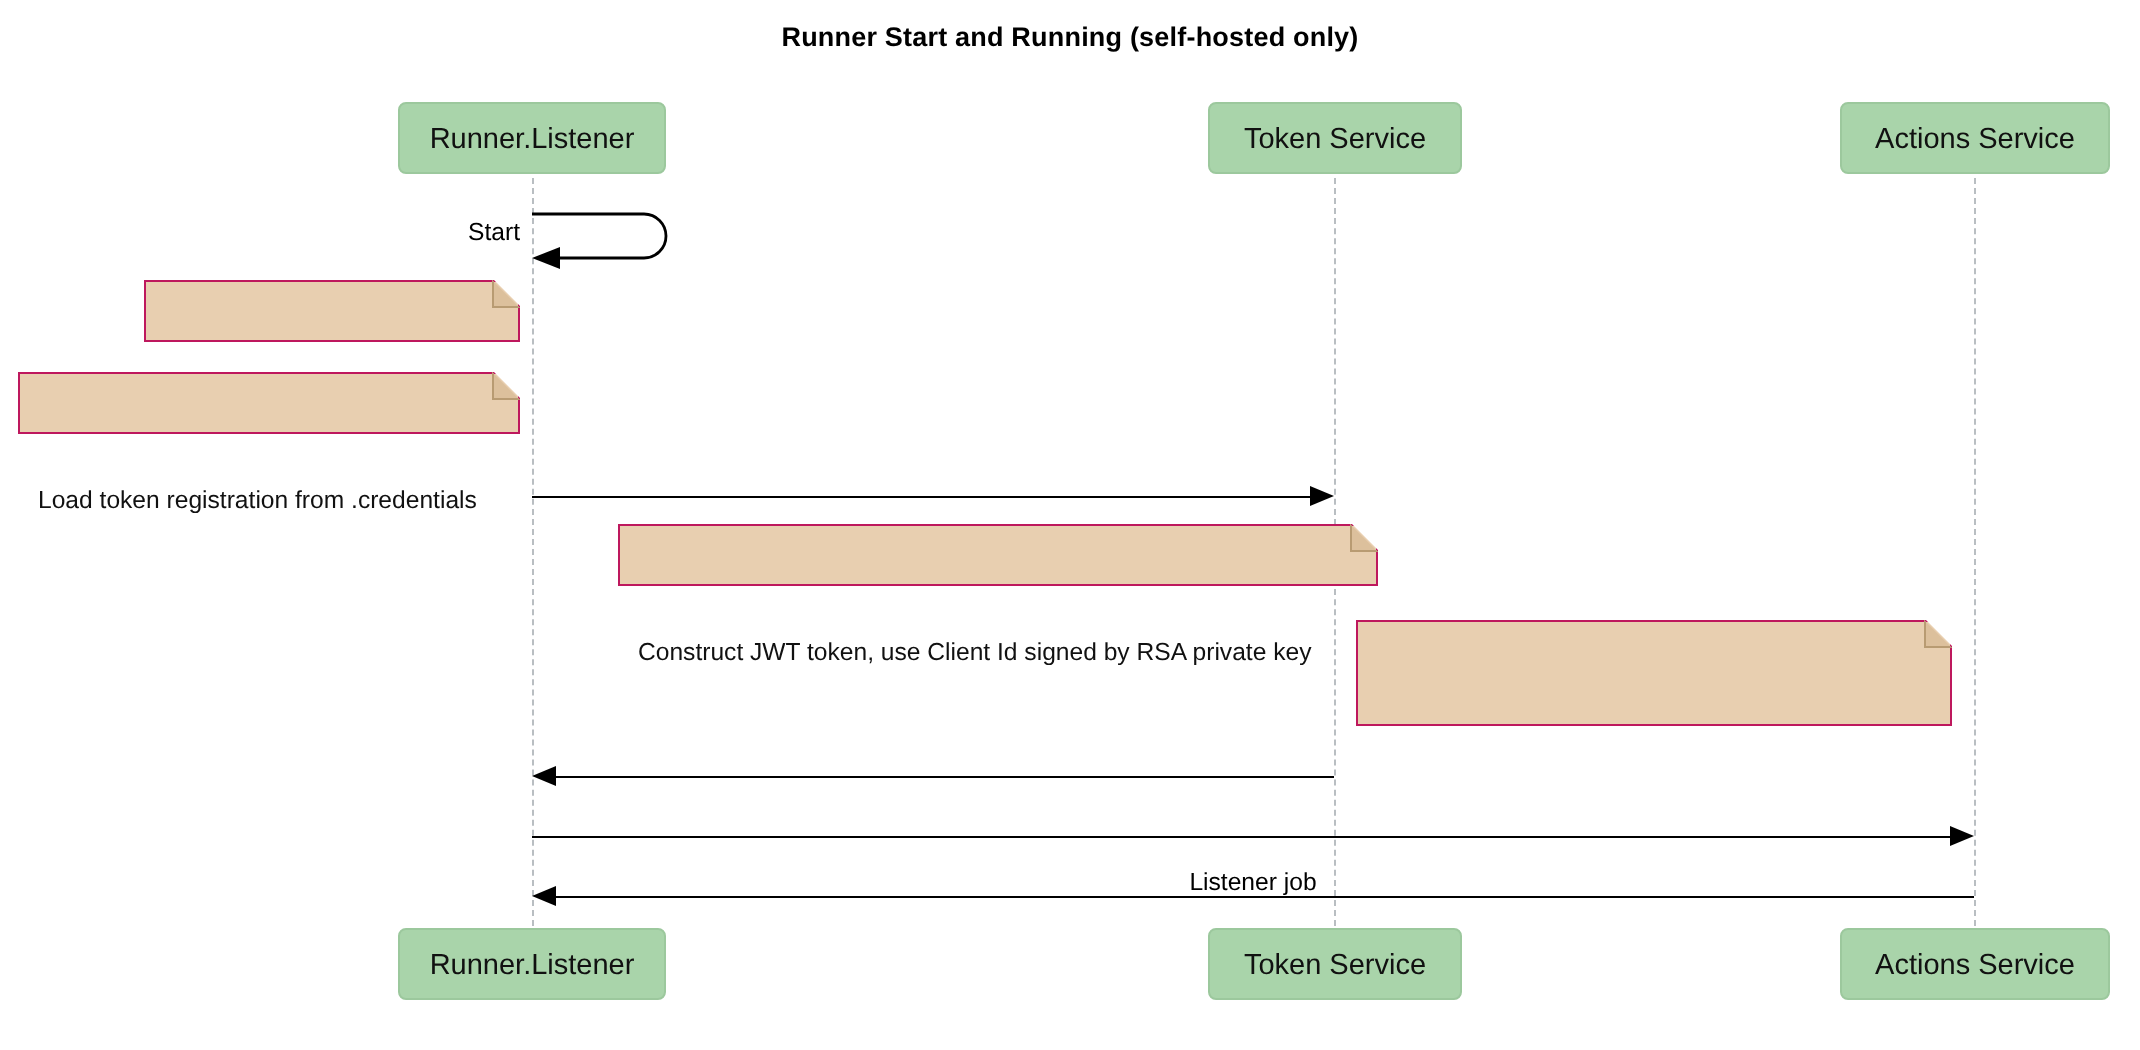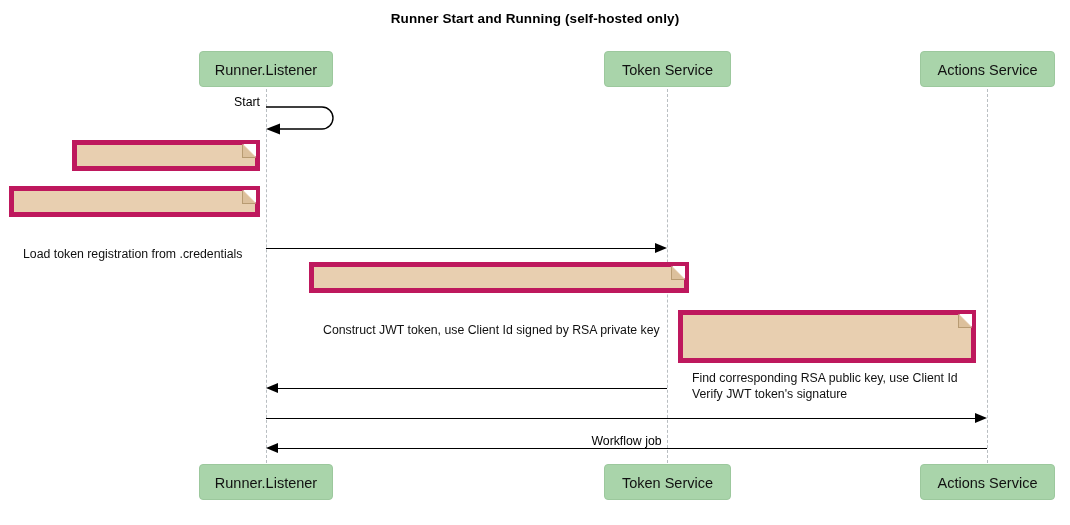--- a/index.html
+++ b/index.html
@@ -57,21 +57,21 @@
     color: #111111;
     box-sizing: border-box;
     z-index: 3;
     white-space: nowrap;
   }
 
   
   .note {
     position: absolute;
     background: #e8cfb0;
-    border: 5px solid #be185d;
+    border: 1px solid #be185d;
     box-sizing: border-box;
     font-size: 12.3px;
     color: #111111;
     padding: 7px 9px 7px 9px;
     z-index: 4;
     white-space: pre-line;
     line-height: 16px;
   }
   .note .fold {
     position: absolute;
@@ -146,21 +146,21 @@
   <div class="diagram-title">Runner Start and Running (self-hosted only)</div>
 
   <div class="lifeline" style="left:266px;"></div>
   <div class="lifeline" style="left:667px;"></div>
   <div class="lifeline" style="left:987px;"></div>
 
   <div class="participant" style="left:199px; top:51px; width:134px;">Runner.Listener</div>
   <div class="participant" style="left:604px; top:51px; width:127px;">Token Service</div>
   <div class="participant" style="left:920px; top:51px; width:135px;">Actions Service</div>
 
-  <div class="msg-label rightal" style="left:168px; top:95px; width:92px;">Start</div>
+  <div class="msg-label rightal" style="left:168px; top:109px; width:92px;">Start</div>
   <div class="selfloop" style="left:260px; top:100px;">
     <svg width="90" height="36" viewBox="0 0 90 36" xmlns="http://www.w3.org/2000/svg">
       <path d="M6,7 L62,7 A11,11 0 0 1 62,29 L20,29" fill="none" stroke="#000000" stroke-width="1.4"></path>
       <polygon points="20,23.5 20,34.5 6,29" fill="#000000"></polygon>
     </svg>
   </div>
 
   <div class="note" style="left:72px; top:140px; width:188px; height:31px;">
     <span class="fold-tri"></span>
     <span class="fold"></span>
@@ -178,31 +178,29 @@
 
   <div class="note" style="left:277px; top:262px; width:380px; height:31px;margin-left:32px;">
     <span class="fold-tri"></span>
     <span class="fold"></span>
     <span>Construct JWT token, use Client Id signed by RSA private key</span>
   </div>
 
   <div class="note" style="left:678px; top:310px; width:298px; height:53px;">
     <span class="fold-tri"></span>
     <span class="fold"></span>
-    <span>Find corresponding RSA public key, use Client Id
-Verify JWT token's signature</span>
   </div>
 
   <div class="msg-line" style="left:277px; top:388px; width:390px;"></div>
   <div class="arrowhead left" style="left:266px; top:383px;"></div>
 
   <div class="msg-line" style="left:266px; top:418px; width:710px;"></div>
   <div class="arrowhead right" style="left:975px; top:413px;"></div>
 
-  <div class="msg-label centered" style="left:266px; top:434px; width:721px;">Workflow job</div>
+  <div class="msg-label centered" style="left:266px; top:434px; width:721px;">Listener job</div>
   <div class="msg-line" style="left:277px; top:448px; width:710px;"></div>
   <div class="arrowhead left" style="left:266px; top:443px;"></div>
 
   <div class="participant" style="left:199px; top:464px; width:134px;">Runner.Listener</div>
   <div class="participant" style="left:604px; top:464px; width:127px;">Token Service</div>
   <div class="participant" style="left:920px; top:464px; width:135px;">Actions Service</div>
 
 </div>
 
 </body></html>

